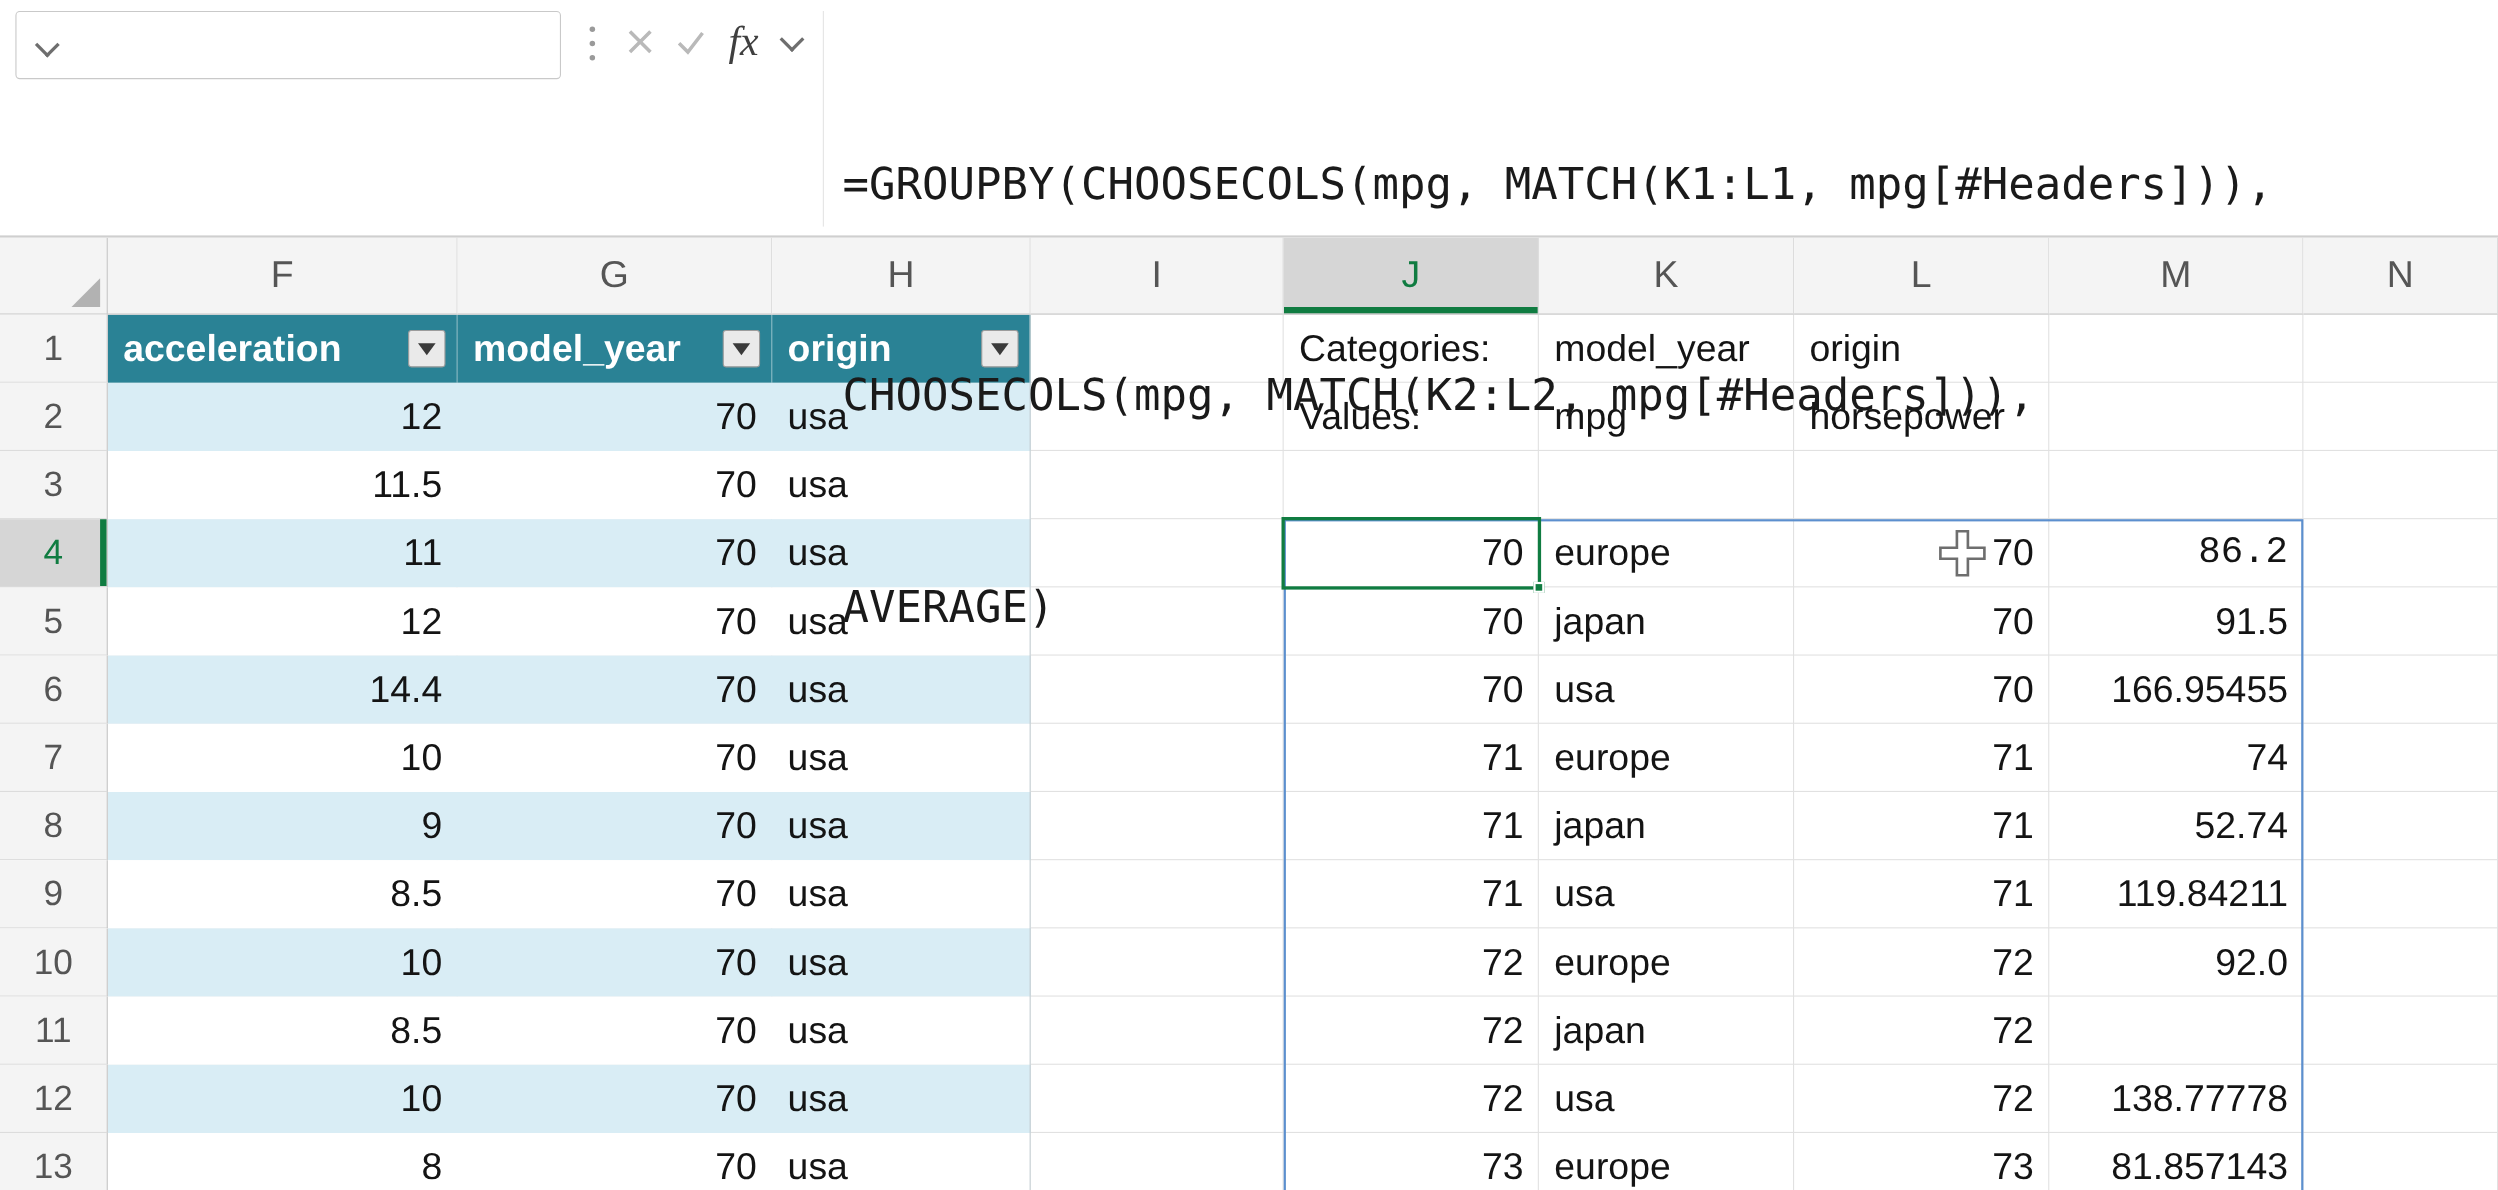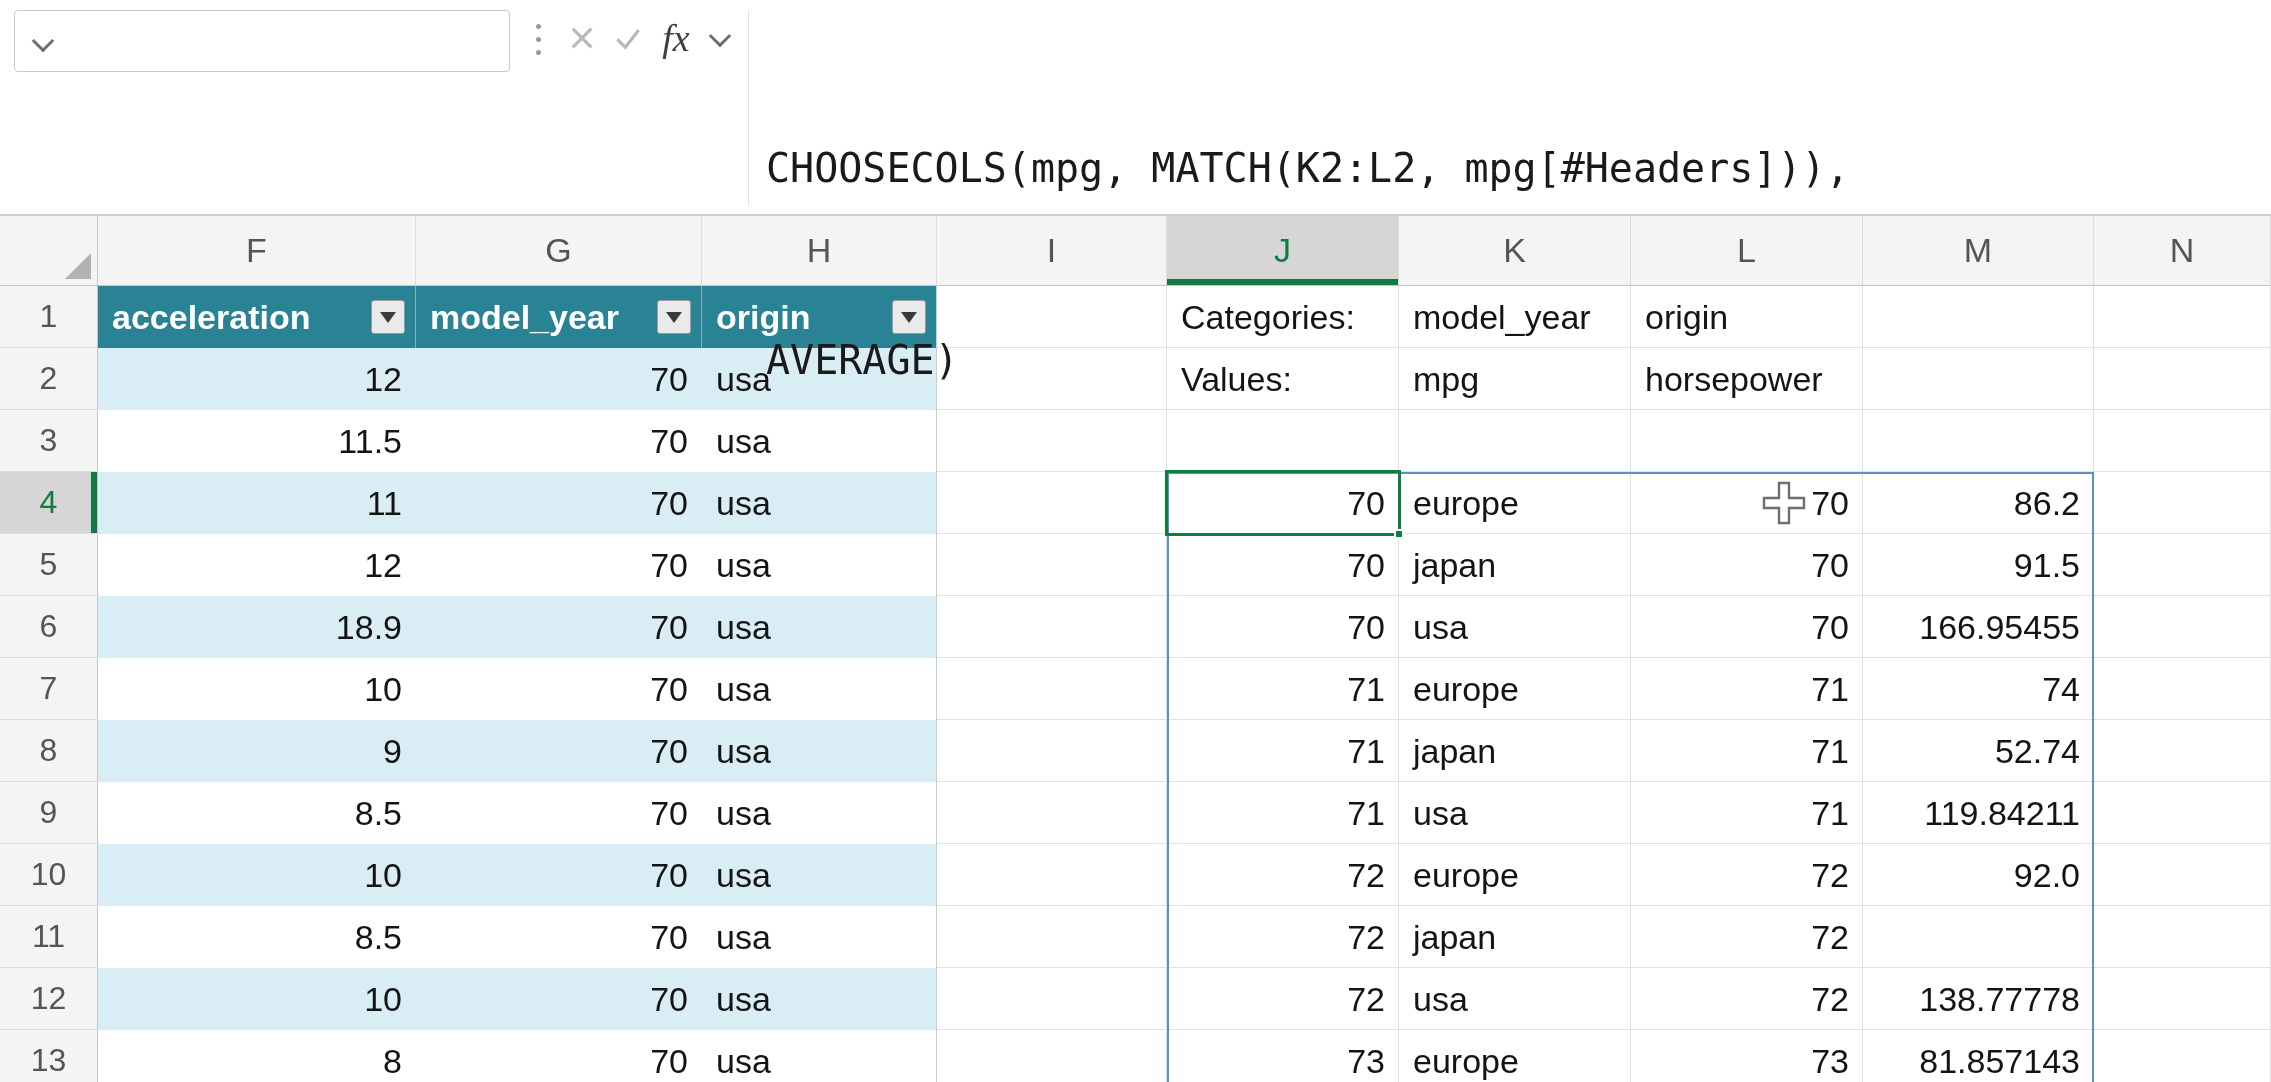--- a/index.html
+++ b/index.html
@@ -92,20 +92,21 @@
   </button>
   <button class="fb-btn enter">
     <svg width="32" height="32" viewBox="0 0 24 24">
       <path d="M4 13 L10 19 L20 6" stroke="#b9b9b9" stroke-width="2.4" fill="none"></path>
     </svg>
   </button>
   <button class="fb-btn fx">fx</button>
   <span class="chev fb-chev"></span>
   <span class="fb-sep"></span>
   <div class="formula-input">
+    <div class="f-line">=GROUPBY(CHOOSECOLS(mpg, MATCH(K1:L1, mpg[#Headers])),</div>
     <div class="f-line">CHOOSECOLS(mpg, MATCH(K2:L2, mpg[#Headers])),</div>
     <div class="f-line">AVERAGE)</div>
   </div>
 </div>
 
 <div class="grid" id="grid">
     <div class="vline" style="left: 415px; top: 70px; width: 1px; height: 796px;"></div>
     <div class="vline" style="left: 701px; top: 70px; width: 1px; height: 796px;"></div>
     <div class="vline" style="left: 936px; top: 70px; width: 1px; height: 796px;"></div>
     <div class="vline" style="left: 1166px; top: 70px; width: 1px; height: 796px;"></div>
@@ -154,21 +155,21 @@
     <div class="cell left" style="left: 702px; top: 194px; width: 235px; height: 62px;">usa</div>
     <div class="t-row band" style="left: 98px; top: 256px; width: 839px; height: 62px;"></div>
     <div class="cell right" style="left: 98px; top: 256px; width: 318px; height: 62px;">11</div>
     <div class="cell right" style="left: 416px; top: 256px; width: 286px; height: 62px;">70</div>
     <div class="cell left" style="left: 702px; top: 256px; width: 235px; height: 62px;">usa</div>
     <div class="t-row plain" style="left: 98px; top: 318px; width: 839px; height: 62px;"></div>
     <div class="cell right" style="left: 98px; top: 318px; width: 318px; height: 62px;">12</div>
     <div class="cell right" style="left: 416px; top: 318px; width: 286px; height: 62px;">70</div>
     <div class="cell left" style="left: 702px; top: 318px; width: 235px; height: 62px;">usa</div>
     <div class="t-row band" style="left: 98px; top: 380px; width: 839px; height: 62px;"></div>
-    <div class="cell right" style="left: 98px; top: 380px; width: 318px; height: 62px;">18.9</div>
+    <div class="cell right" style="left: 98px; top: 380px; width: 318px; height: 62px;">14.4</div>
     <div class="cell right" style="left: 416px; top: 380px; width: 286px; height: 62px;">70</div>
     <div class="cell left" style="left: 702px; top: 380px; width: 235px; height: 62px;">usa</div>
     <div class="t-row plain" style="left: 98px; top: 442px; width: 839px; height: 62px;"></div>
     <div class="cell right" style="left: 98px; top: 442px; width: 318px; height: 62px;">10</div>
     <div class="cell right" style="left: 416px; top: 442px; width: 286px; height: 62px;">70</div>
     <div class="cell left" style="left: 702px; top: 442px; width: 235px; height: 62px;">usa</div>
     <div class="t-row band" style="left: 98px; top: 504px; width: 839px; height: 62px;"></div>
     <div class="cell right" style="left: 98px; top: 504px; width: 318px; height: 62px;">9</div>
     <div class="cell right" style="left: 416px; top: 504px; width: 286px; height: 62px;">70</div>
     <div class="cell left" style="left: 702px; top: 504px; width: 235px; height: 62px;">usa</div>
@@ -195,21 +196,21 @@
     <div class="t-edge" style="left: 936px; top: 70px; width: 1px; height: 796px;"></div>
     <div class="cell left" style="left: 1167px; top: 70px; width: 232px; height: 62px;">Categories:</div>
     <div class="cell left" style="left: 1399px; top: 70px; width: 232px; height: 62px;">model_year</div>
     <div class="cell left" style="left: 1631px; top: 70px; width: 232px; height: 62px;">origin</div>
     <div class="cell left" style="left: 1399px; top: 132px; width: 232px; height: 62px;">mpg</div>
     <div class="cell left" style="left: 1167px; top: 132px; width: 232px; height: 62px;">Values:</div>
     <div class="cell left" style="left: 1631px; top: 132px; width: 232px; height: 62px;">horsepower</div>
     <div class="cell right" style="left: 1167px; top: 256px; width: 232px; height: 62px;">70</div>
     <div class="cell left" style="left: 1399px; top: 256px; width: 232px; height: 62px;">europe</div>
     <div class="cell right" style="left: 1631px; top: 256px; width: 232px; height: 62px;">70</div>
-    <div class="cell right" style="left: 1863px; top: 256px; width: 231px; height: 62px;">86.2</div>
+    <div class="cell right" style="left: 1863px; top: 256px; width: 231px; height: 62px; font-family: Liberation Mono, monospace;">86.2</div>
     <div class="cell right" style="left: 1167px; top: 318px; width: 232px; height: 62px;">70</div>
     <div class="cell left" style="left: 1399px; top: 318px; width: 232px; height: 62px;">japan</div>
     <div class="cell right" style="left: 1631px; top: 318px; width: 232px; height: 62px;">70</div>
     <div class="cell right" style="left: 1863px; top: 318px; width: 231px; height: 62px;">91.5</div>
     <div class="cell right" style="left: 1167px; top: 380px; width: 232px; height: 62px;">70</div>
     <div class="cell left" style="left: 1399px; top: 380px; width: 232px; height: 62px;">usa</div>
     <div class="cell right" style="left: 1631px; top: 380px; width: 232px; height: 62px;">70</div>
     <div class="cell right" style="left: 1863px; top: 380px; width: 231px; height: 62px;">166.95455</div>
     <div class="cell right" style="left: 1167px; top: 442px; width: 232px; height: 62px;">71</div>
     <div class="cell left" style="left: 1399px; top: 442px; width: 232px; height: 62px;">europe</div>

